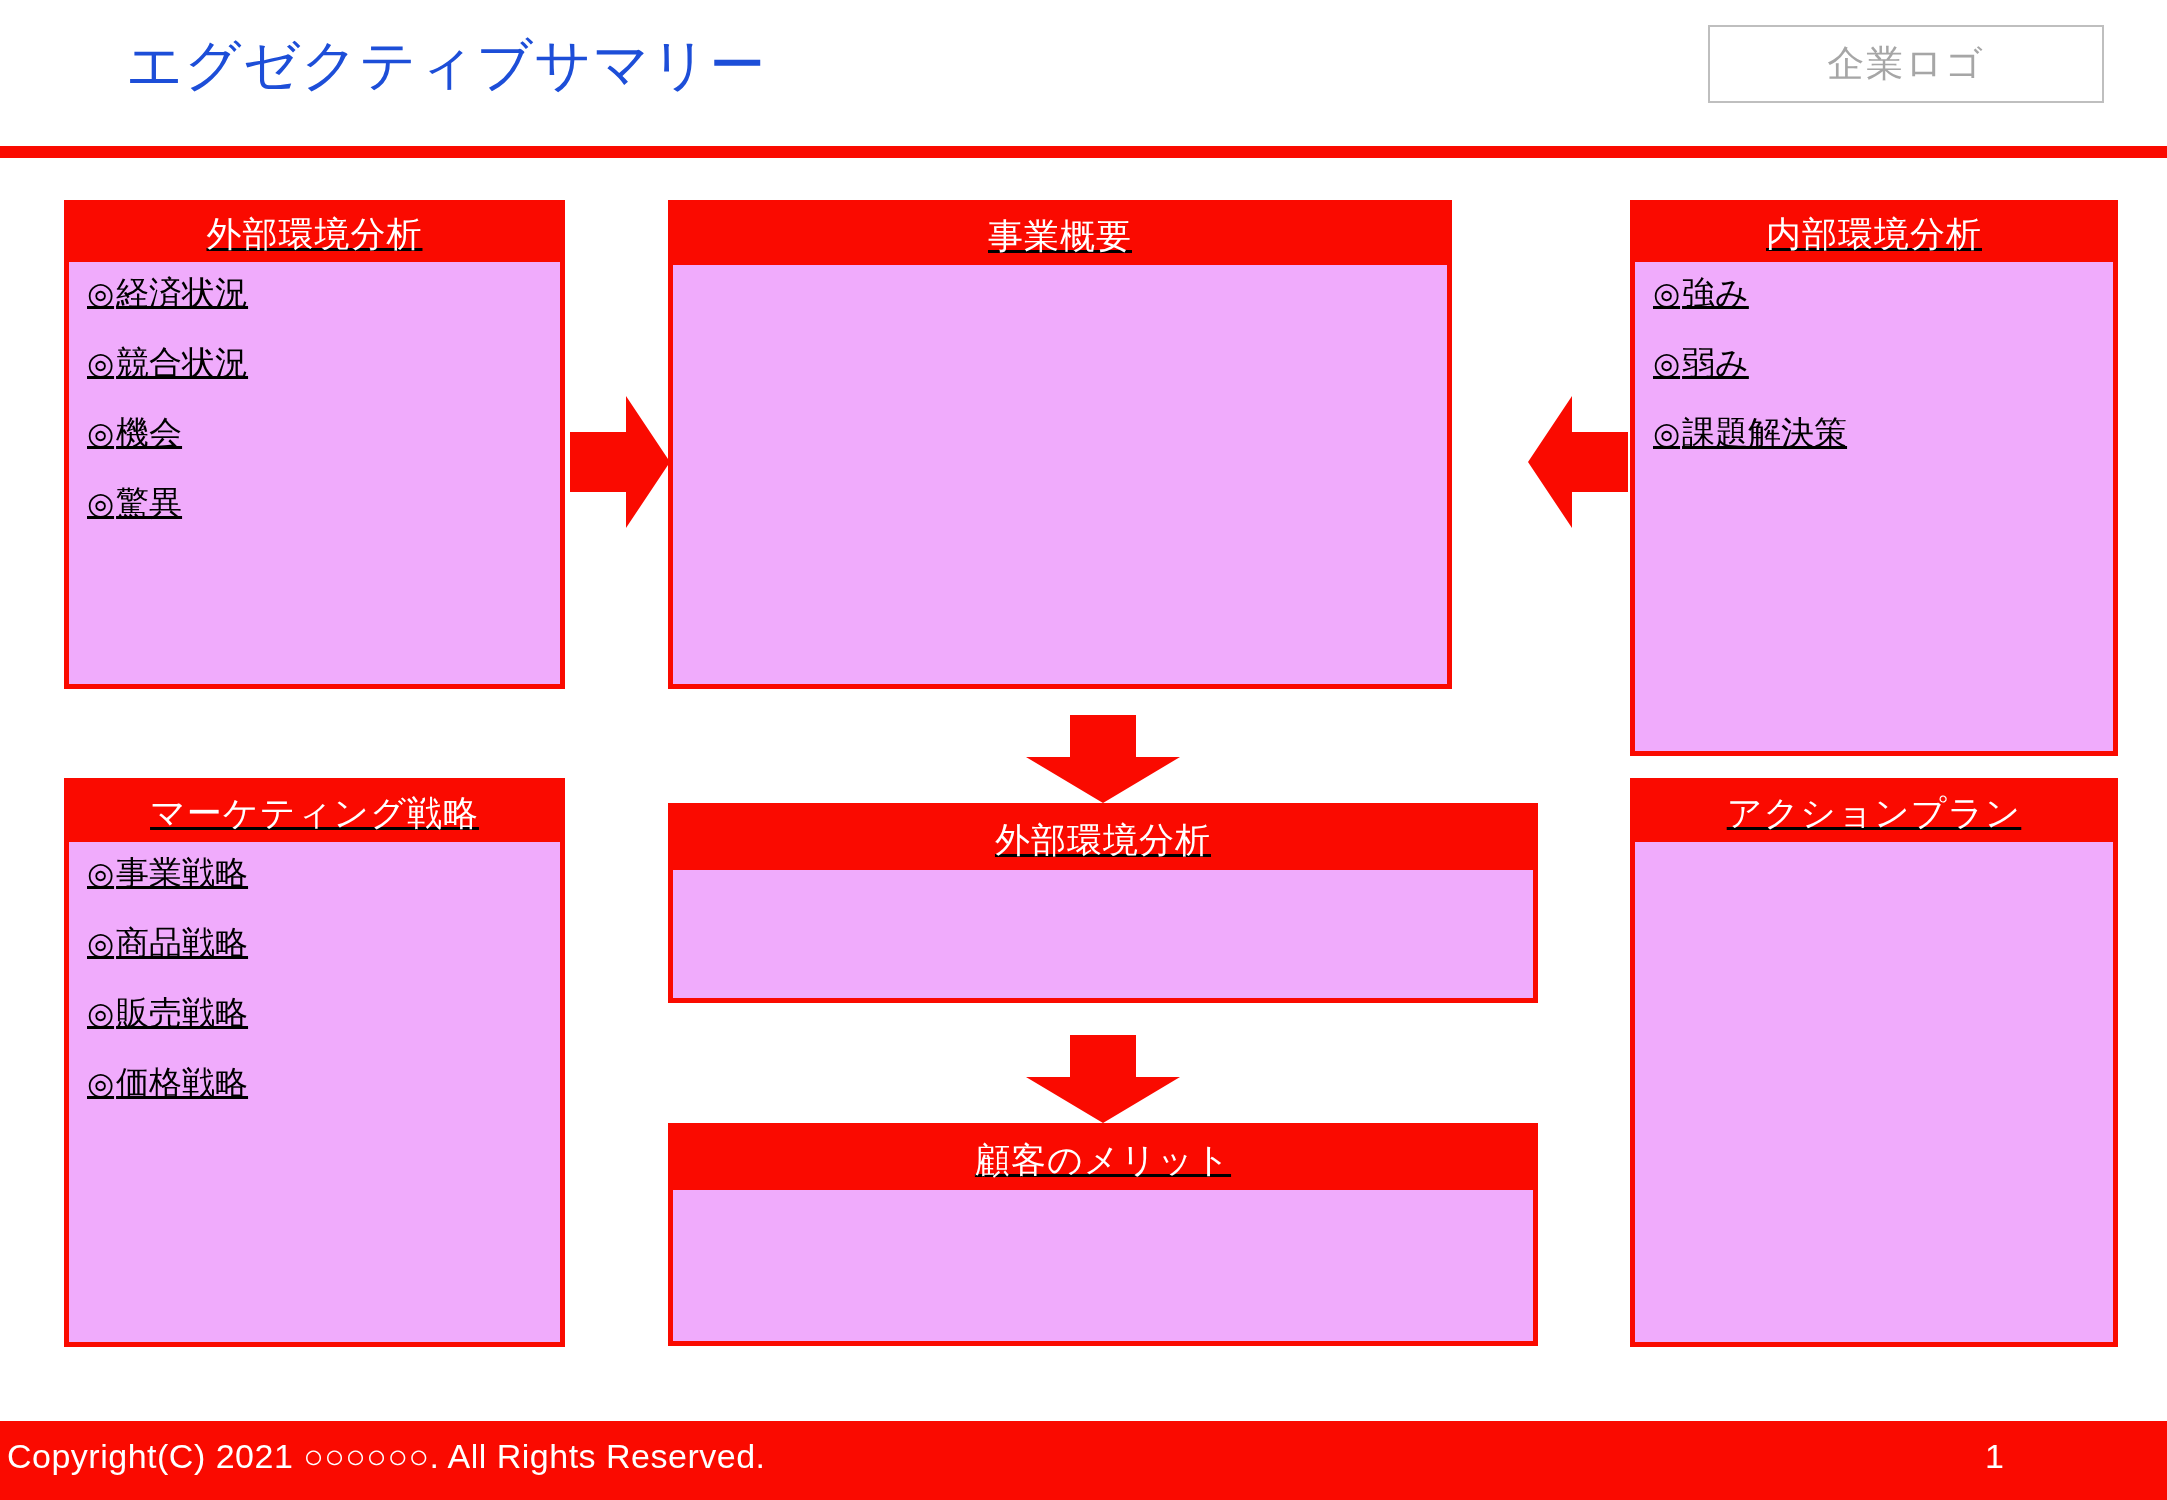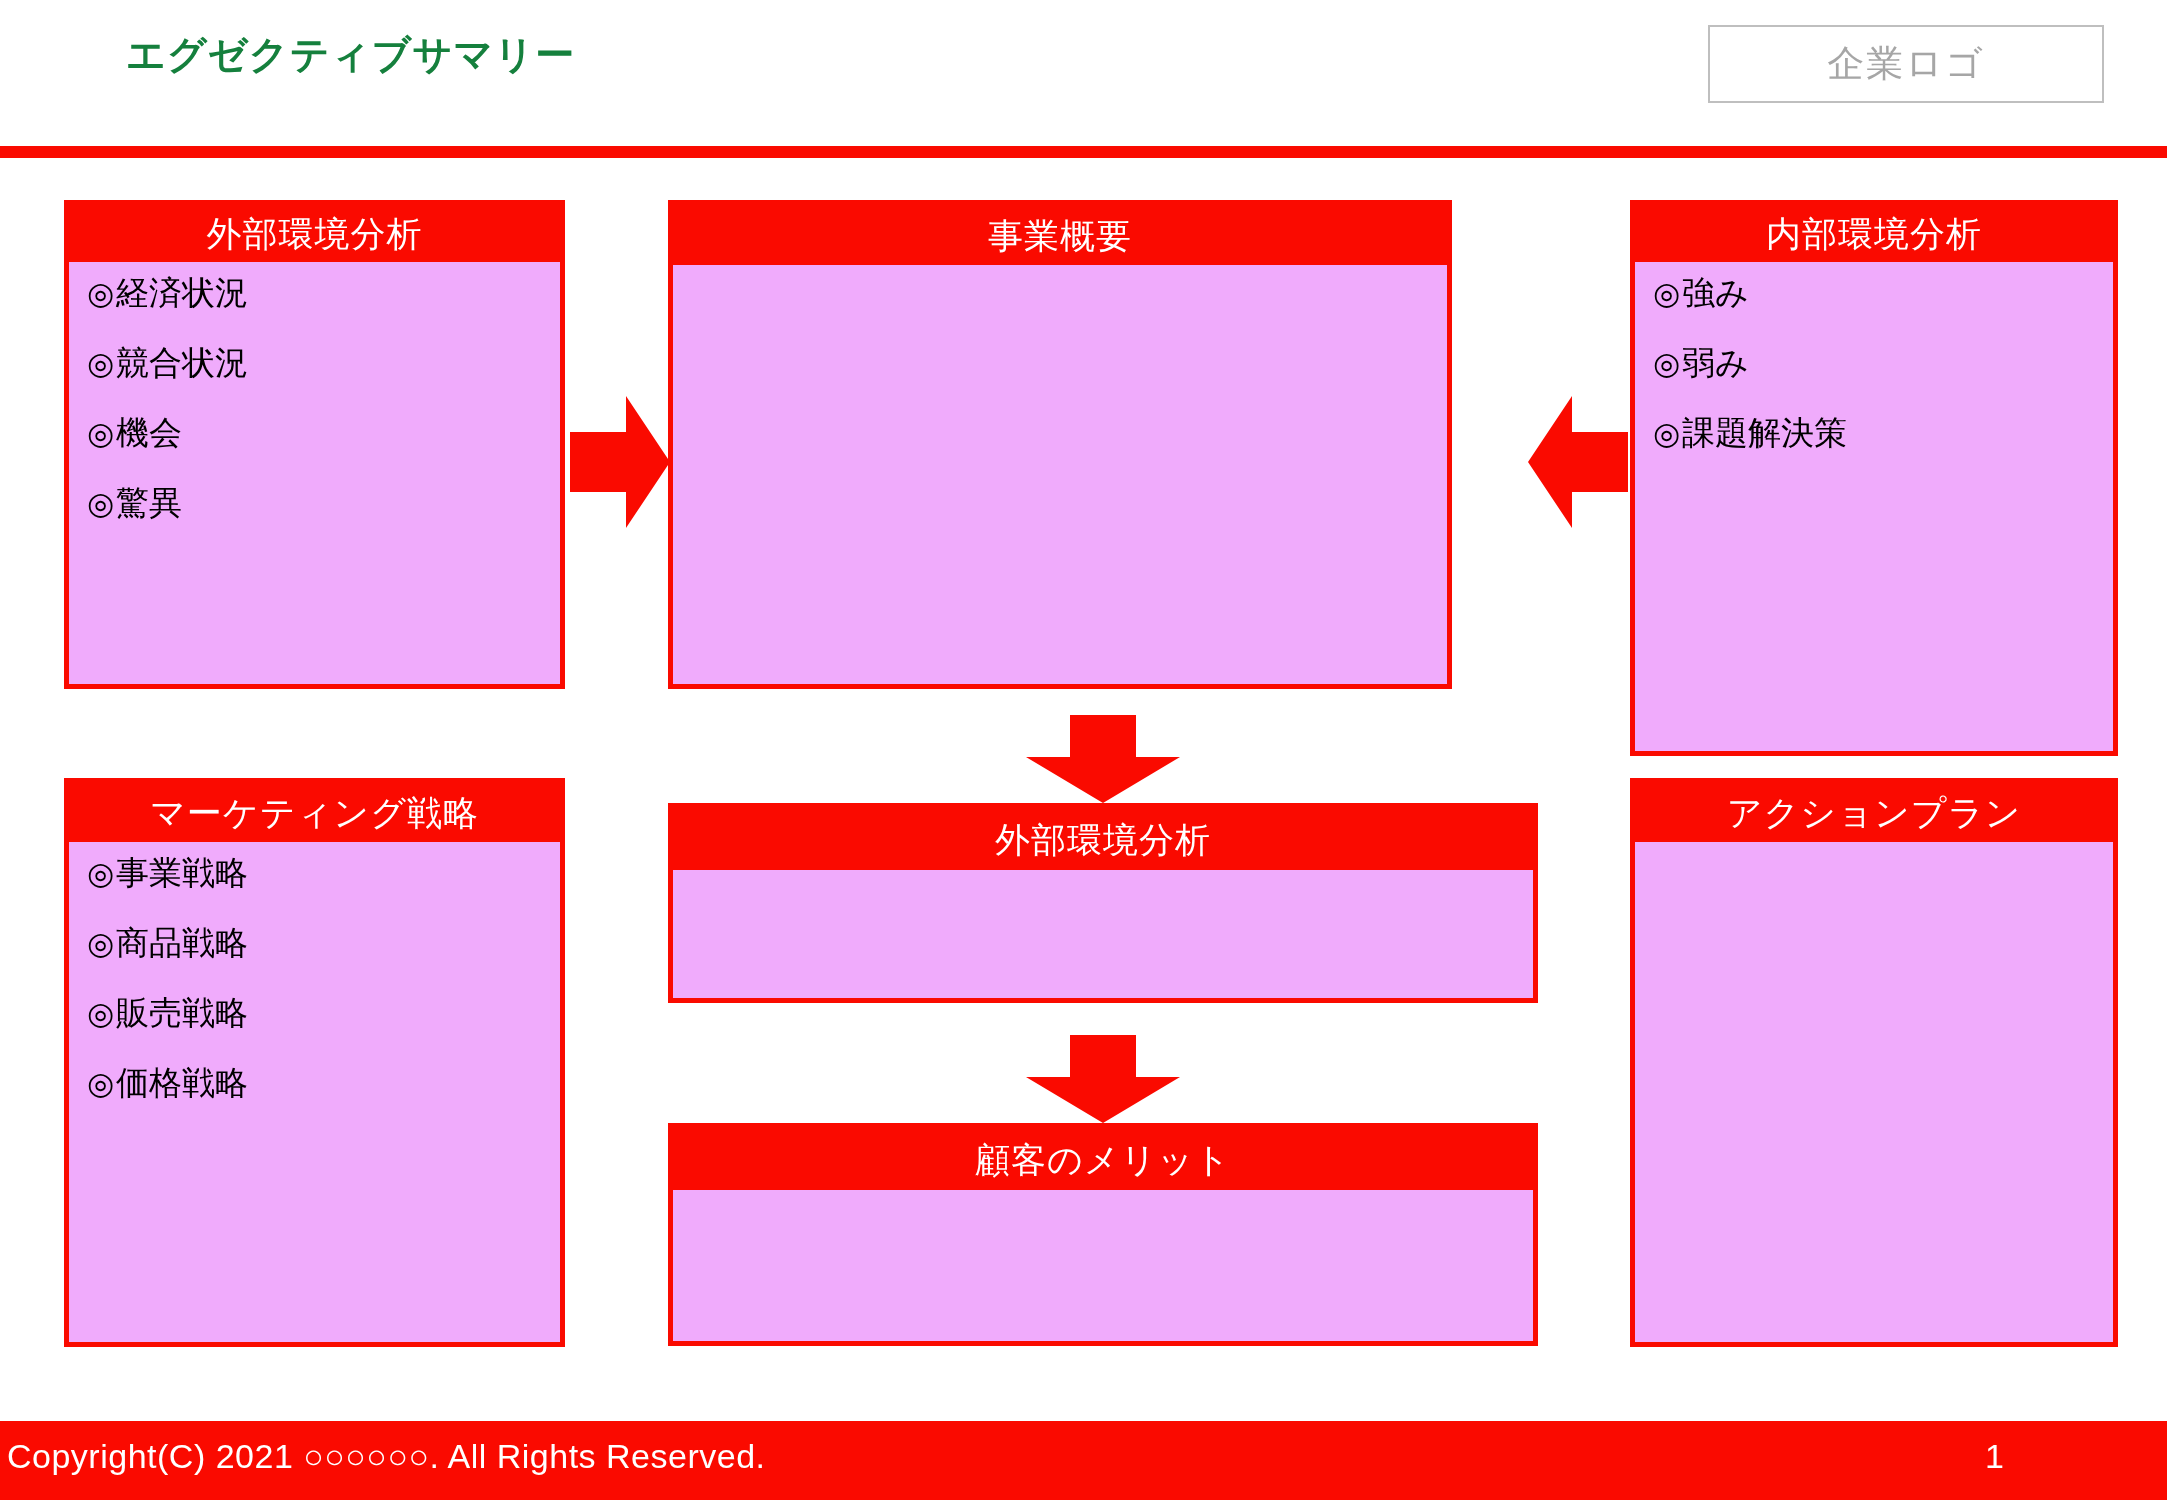--- a/index.html
+++ b/index.html
@@ -16,23 +16,23 @@
     height: 1500px;
     background: #ffffff;
     overflow: hidden;
   }
 
   
   .slide-title {
     position: absolute;
     left: 126px;
     top: 28px;
-    font-size: 39px;
-    font-weight: bold;
-    color: #15803d;
+    font-size: 56px;
+    font-weight: normal;
+    color: #1d4ed8;
     letter-spacing: 1px;
     white-space: nowrap;
   }
   .logo-box {
     position: absolute;
     left: 1708px;
     top: 25px;
     width: 396px;
     height: 78px;
     border: 2px solid #bfbfbf;
@@ -55,20 +55,21 @@
     height: 12px;
     background: #fa0a00;
   }
 
   
   .panel {
     position: absolute;
     border: 5px solid #fa0a00;
     background: #ffffff;
     box-sizing: border-box;
+    text-decoration: underline;
   }
   .panel-head {
     background: #fa0a00;
     color: #ffffff;
     text-align: center;
     font-size: 35px;
     line-height: 1.0;
     letter-spacing: 1px;
     display: flex;
     align-items: center;

